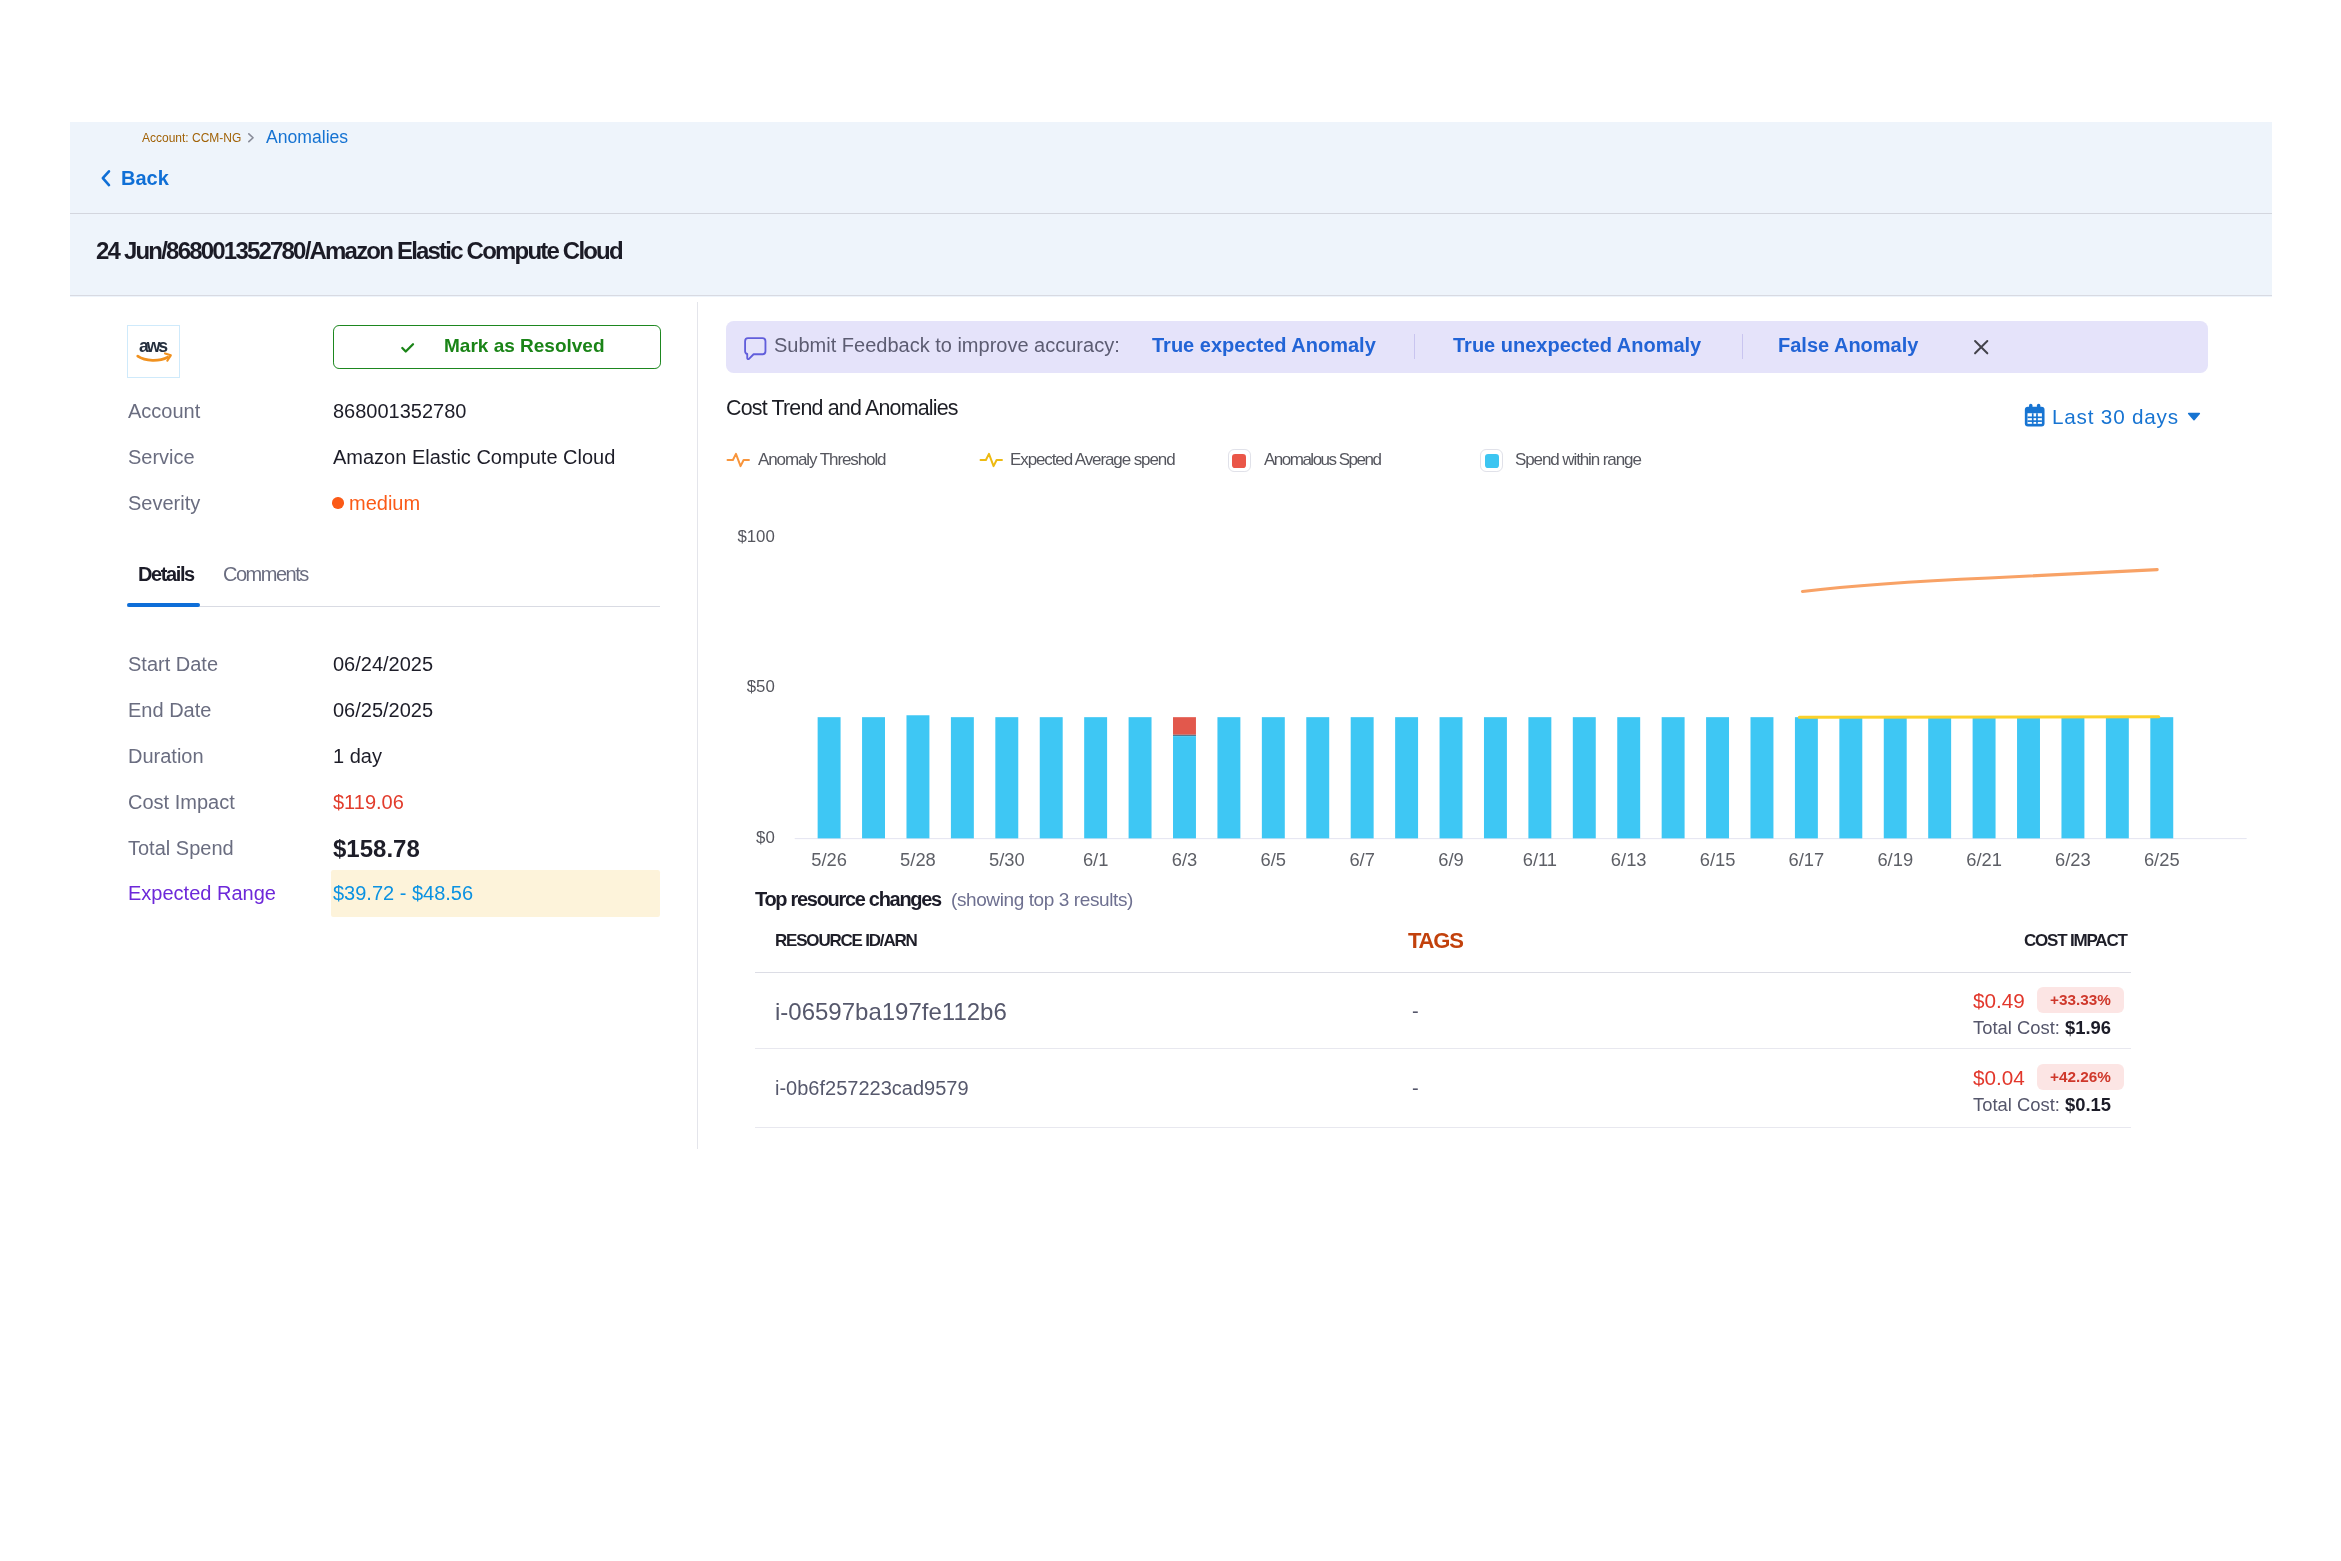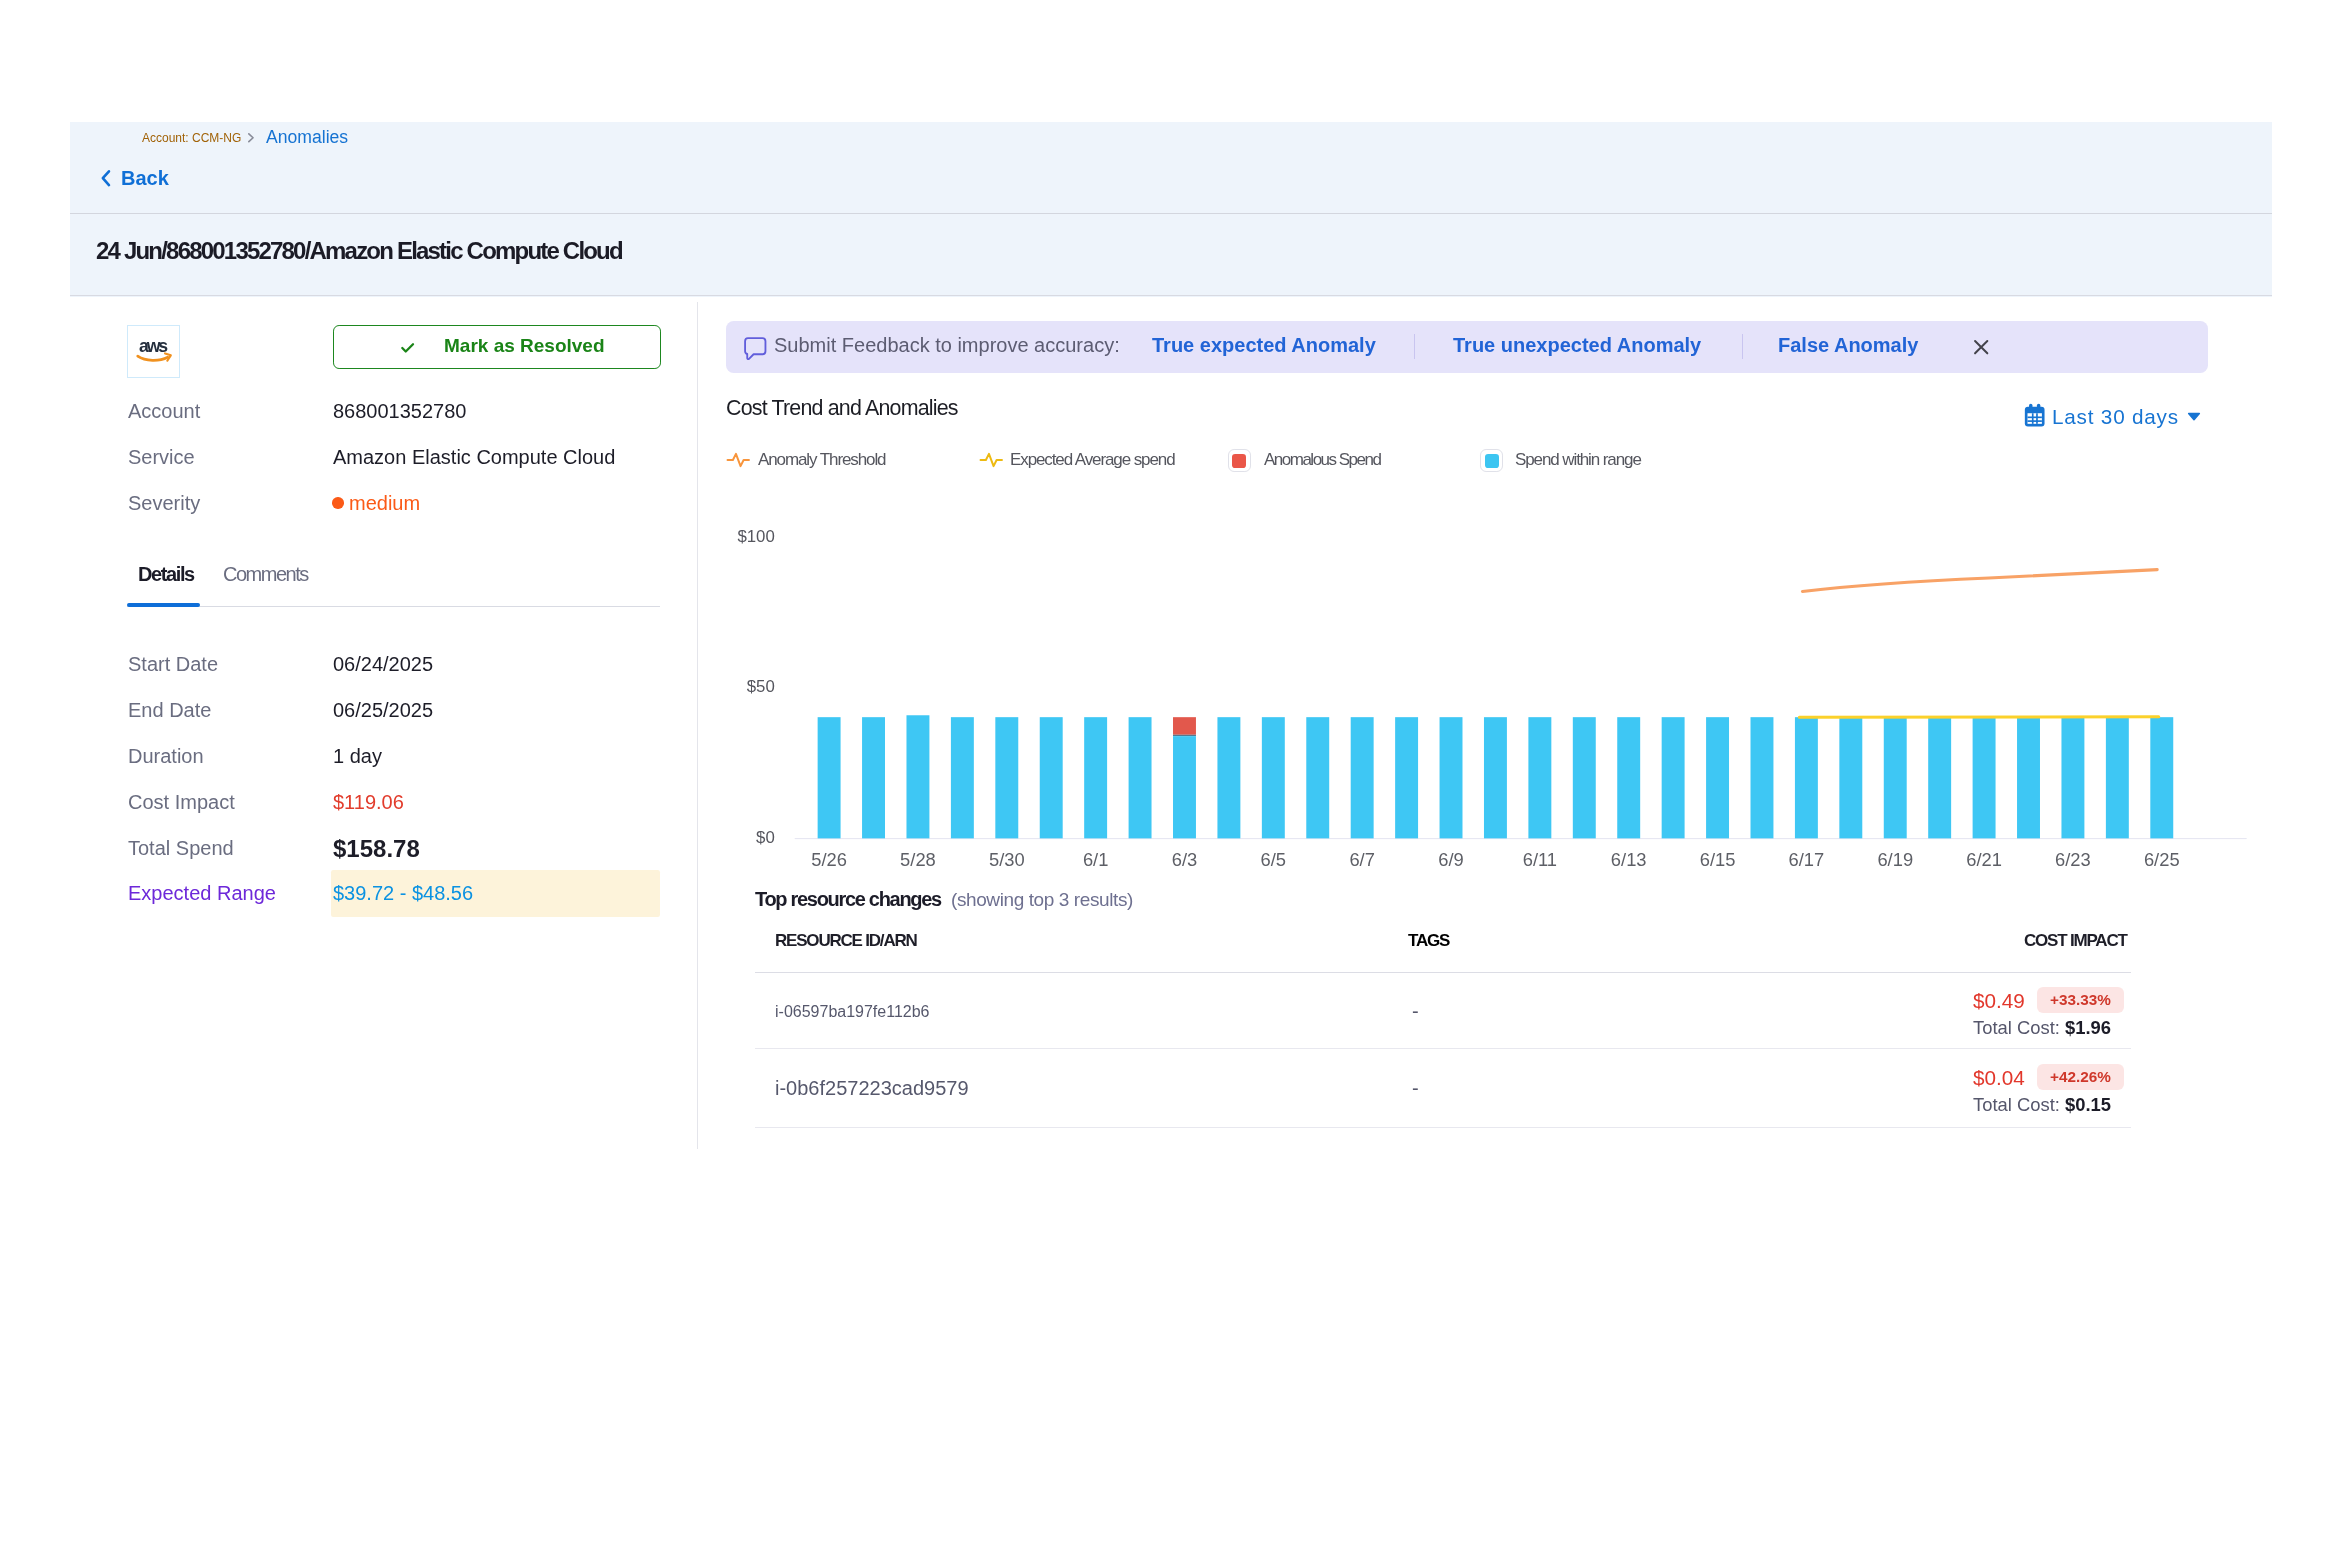--- a/index.html
+++ b/index.html
@@ -182,25 +182,25 @@
     <text x="1537.4" y="472" text-anchor="middle" font-size="24" fill="#5d5f66">6/19</text>
     <text x="1653.6" y="472" text-anchor="middle" font-size="24" fill="#5d5f66">6/21</text>
     <text x="1769.8" y="472" text-anchor="middle" font-size="24" fill="#5d5f66">6/23</text>
     <text x="1886.0" y="472" text-anchor="middle" font-size="24" fill="#5d5f66">6/25</text>
   </svg>
 
   <div class="abs cv" style="left:755px; top:889px; height:21.4px; font-size:20px; font-weight:bold; letter-spacing:-1.3px; color:#1c1c28;">Top resource changes</div>
   <div class="abs cv" style="left:951px; top:889px; height:21.4px; font-size:19px; letter-spacing:-0.4px; color:#6e7090;">(showing top 3 results)</div>
 
   <div class="abs cv" style="left:775px; top:932px; height:18.4px; font-size:17px; font-weight:bold; letter-spacing:-1.2px; color:#1e1e28;">RESOURCE ID/ARN</div>
-  <div class="abs cv" style="left:1408px; top:932px; height:18.4px; font-size:17px; font-weight:bold; letter-spacing:-1.2px; color:#000000;">TAGS</div>
+  <div class="abs cv" style="left:1408px; top:932px; height:18.4px; font-size:22px; font-weight:bold; letter-spacing:-1.2px; color:#c2410c;">TAGS</div>
   <div class="abs cv" style="left:2024px; top:932px; height:18.4px; font-size:17px; font-weight:bold; letter-spacing:-1.2px; color:#1e1e28;">COST IMPACT</div>
   <div class="abs" style="left:755px; top:972px; width:1376px; height:0.8px; background:#dcdde5;"></div>
 
-  <div class="abs cv" style="left:775px; top:1001px; height:21.4px; font-size:16px; color:#56586c;">i-06597ba197fe112b6</div>
+  <div class="abs cv" style="left:775px; top:1001px; height:21.4px; font-size:24px; color:#56586c;">i-06597ba197fe112b6</div>
   <div class="abs cv" style="left:1412px; top:1001px; height:21.4px; font-size:20px; color:#55566b;">-</div>
   <div class="abs cv" style="left:1973px; top:989px; height:23px; font-size:20.7px; color:#e2372b;">$0.49</div>
   <div class="abs cv" style="left:2037px; top:987px; height:26px; padding:0 13px; font-size:15.3px; font-weight:bold; color:#cf382b; background:#fce5e4; border-radius:6.1px;">+33.33%</div>
   <div class="abs cv" style="left:1973px; top:1018px; height:20px; font-size:18.4px; color:#55566b;">Total Cost:&nbsp;<span style="font-weight:bold; color:#1c1c28;">$1.96</span></div>
   <div class="abs" style="left:755px; top:1048px; width:1376px; height:0.8px; background:#e8e8ef;"></div>
 
   <div class="abs cv" style="left:775px; top:1078px; height:21.4px; font-size:20px; color:#56586c;">i-0b6f257223cad9579</div>
   <div class="abs cv" style="left:1412px; top:1078px; height:21.4px; font-size:20px; color:#55566b;">-</div>
   <div class="abs cv" style="left:1973px; top:1066px; height:23px; font-size:20.7px; color:#e2372b;">$0.04</div>
   <div class="abs cv" style="left:2037px; top:1064px; height:26px; padding:0 13px; font-size:15.3px; font-weight:bold; color:#cf382b; background:#fce5e4; border-radius:6.1px;">+42.26%</div>

